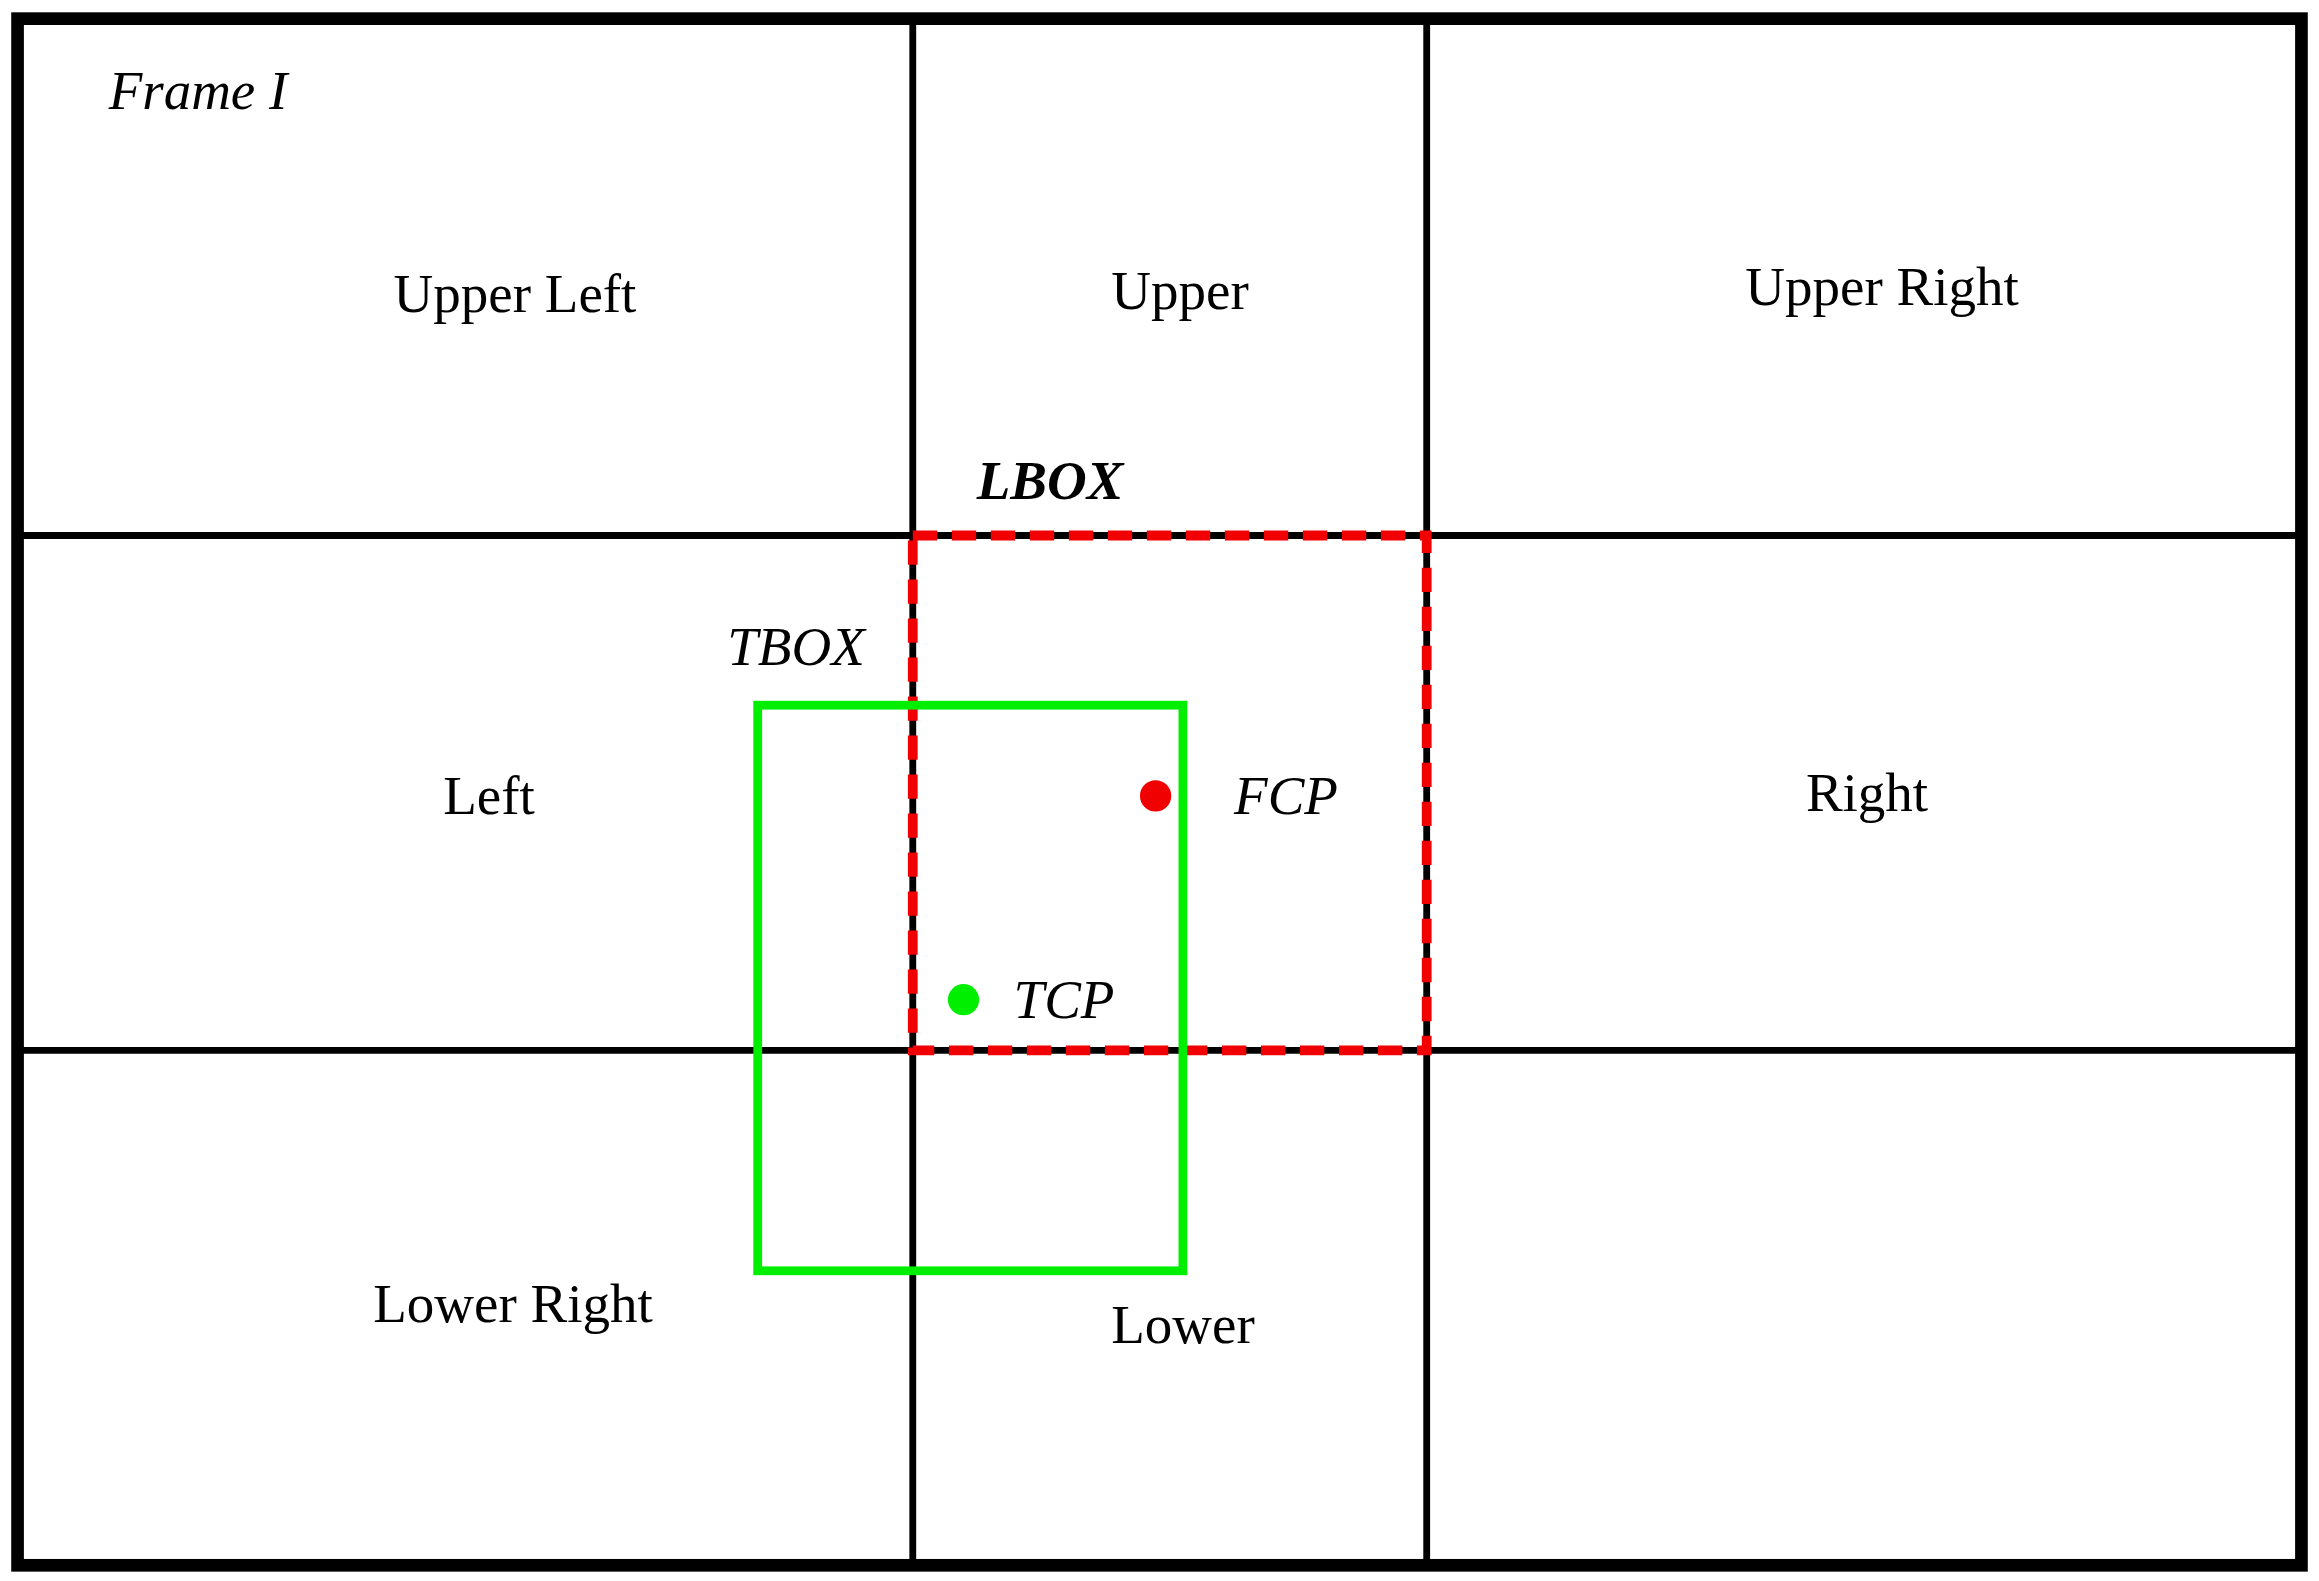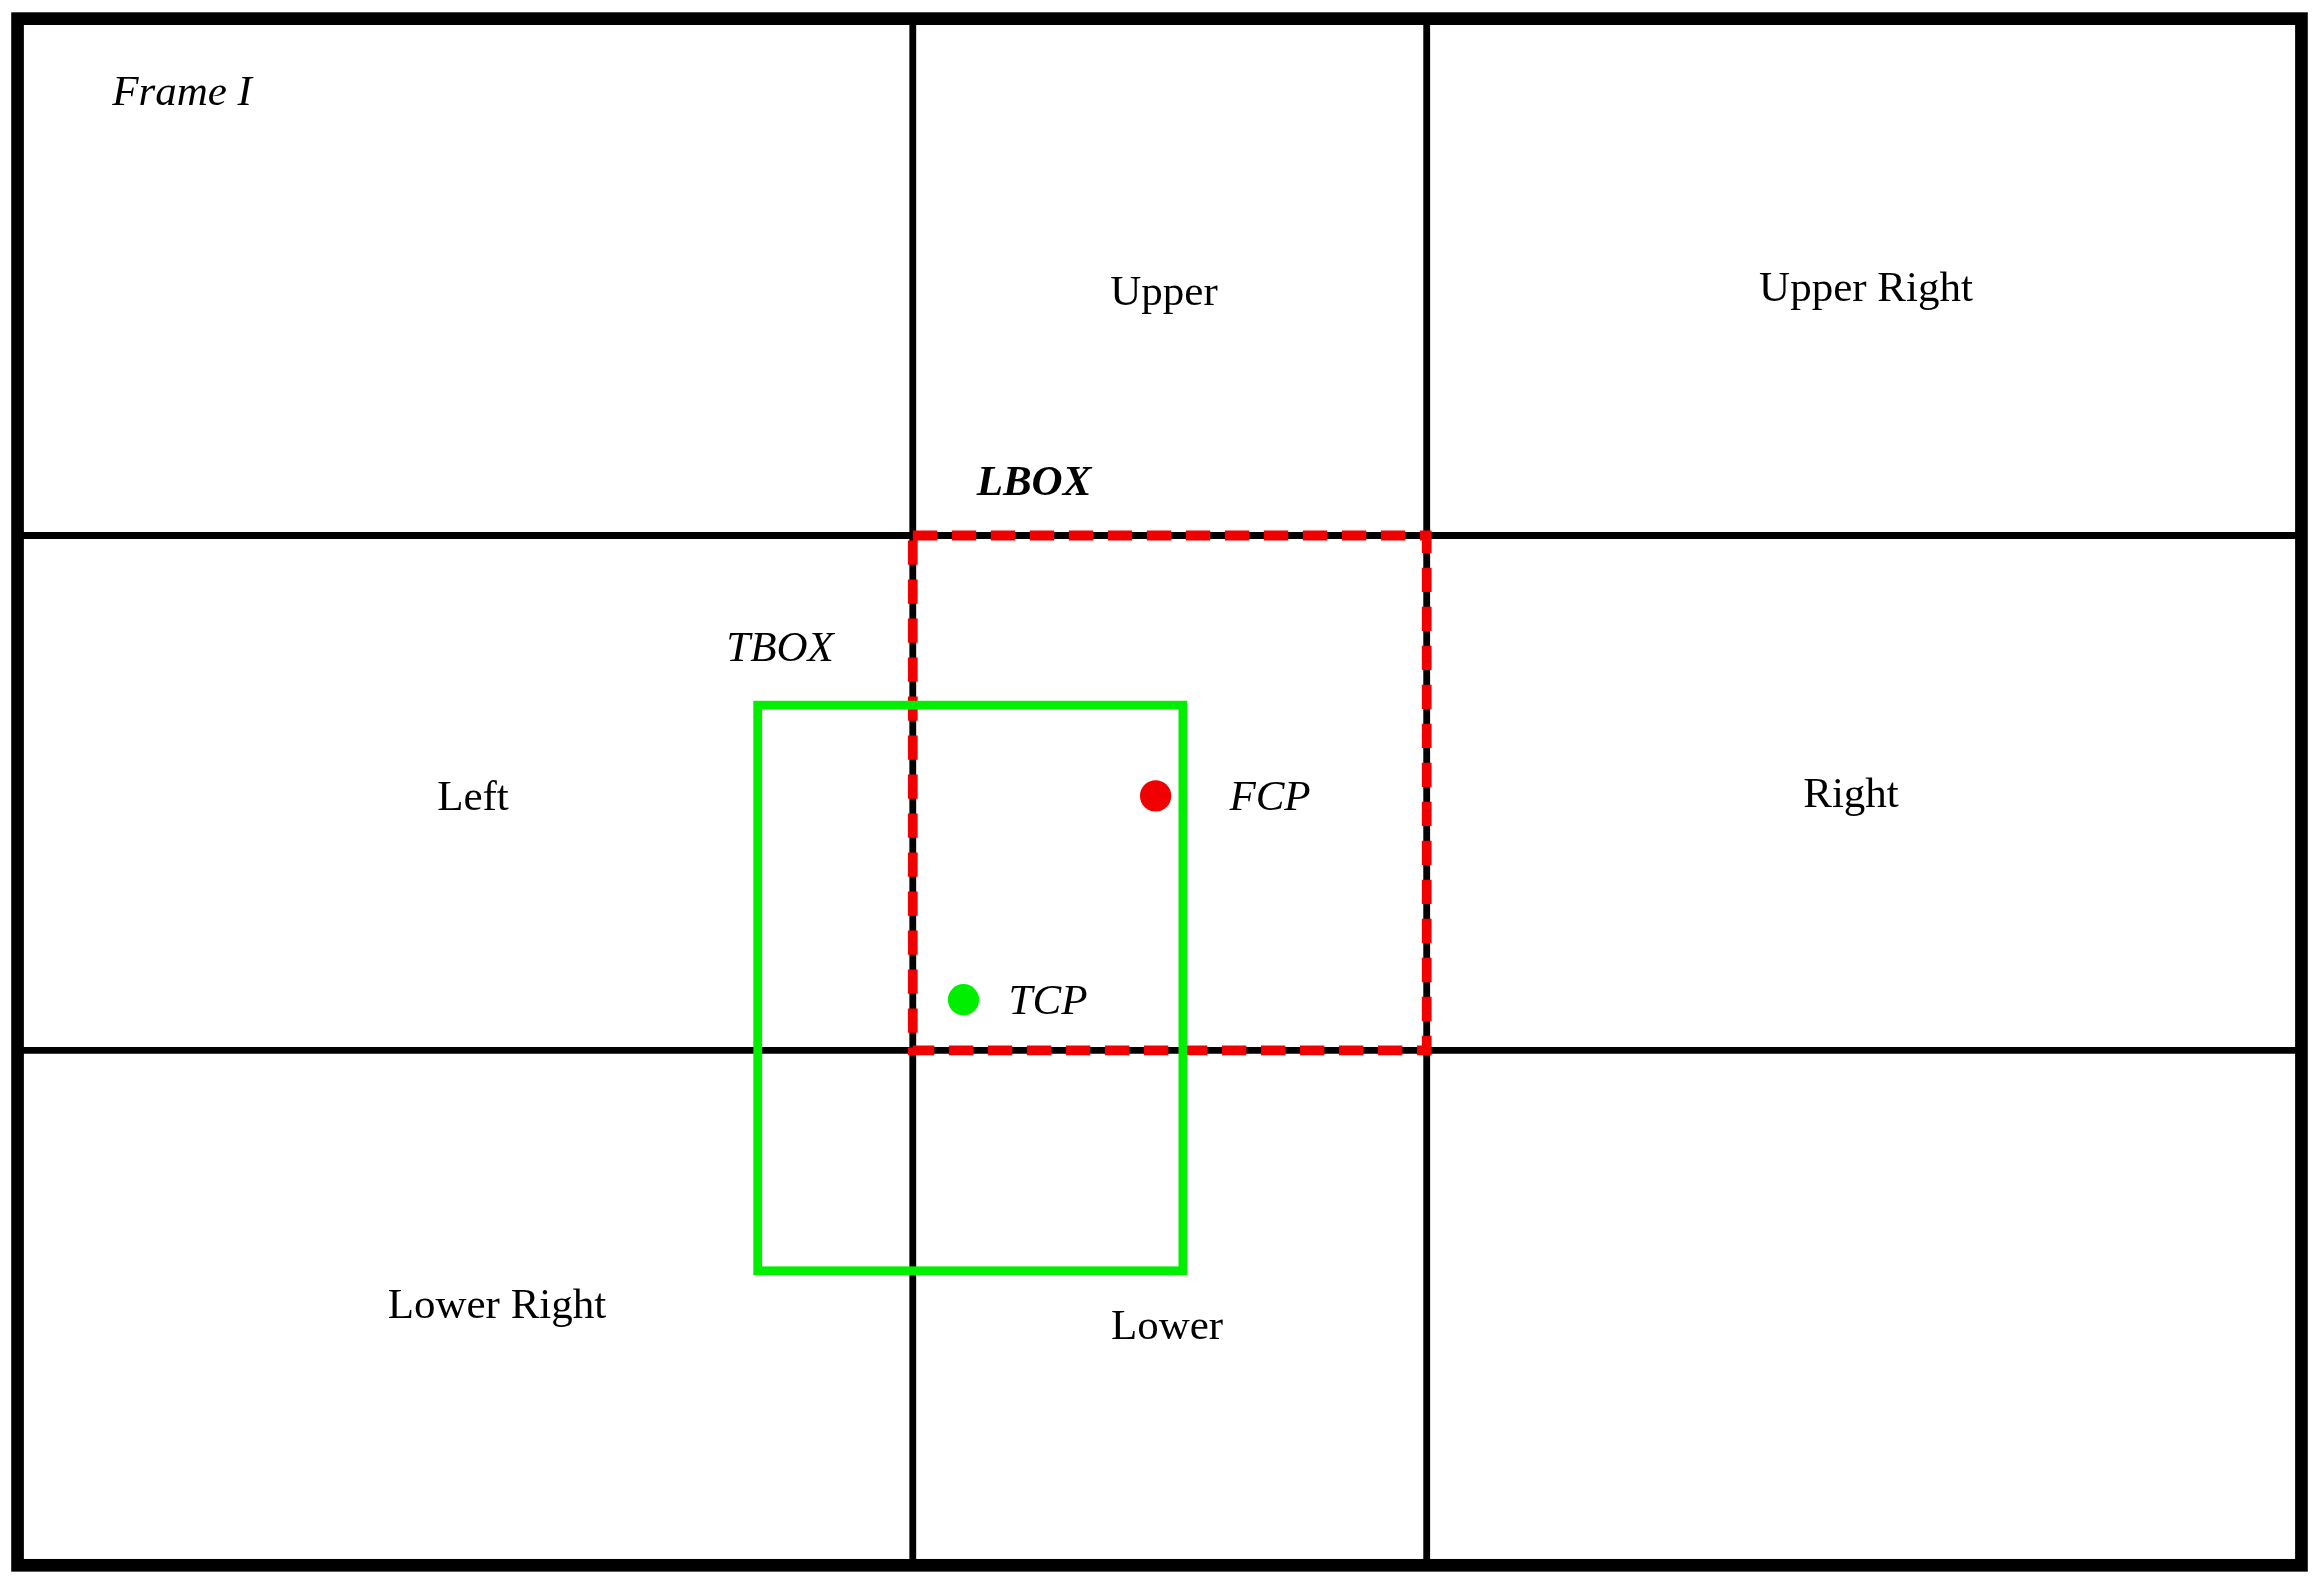--- a/index.html
+++ b/index.html
@@ -8,25 +8,26 @@
     width:2319px;
     height:1582px;
     background:#ffffff;
     overflow:hidden;
     font-family:"Liberation Serif", serif;
   }
   .stage svg{position:absolute;left:0;top:0;}
   .lbl{
     position:absolute;
     transform:translate(-50%,-50%);
-    font-size:43px;
+    font-size:55px;
     line-height:1;
     color:#000000;
     white-space:nowrap;
     letter-spacing:0px;
+    margin-left:16px;
   }
   .italic{font-style:italic;}
 </style>
 </head>
 <body>
 
 <div class="stage">
 
   <svg width="2319" height="1582" viewBox="0 0 2378 1622">
 
@@ -41,20 +42,21 @@
 
     <rect x="777" y="723" width="436" height="580" fill="none" stroke-width="9" stroke="#00ee00"></rect>
 
     <circle cx="1185" cy="816" r="16" fill="#f00000"></circle>
 
     <circle cx="988" cy="1025" r="16" fill="#00ee00"></circle>
   </svg>
 
   <div class="lbl italic" style="left:182px; top:90px;">Frame I</div>
 
+  <div class="lbl" style="left:499px; top:293px;">Upper Left</div>
 
   <div class="lbl" style="left:1164px; top:290px;">Upper</div>
 
   <div class="lbl" style="left:1866px; top:286px;">Upper Right</div>
 
   <div class="lbl italic" style="left:1034px; top:480px;font-weight:bold;">LBOX</div>
 
   <div class="lbl italic" style="left:780px; top:646px;">TBOX</div>
 
   <div class="lbl" style="left:473px; top:795px;font-family:Liberation Serif, serif;">Left</div>

